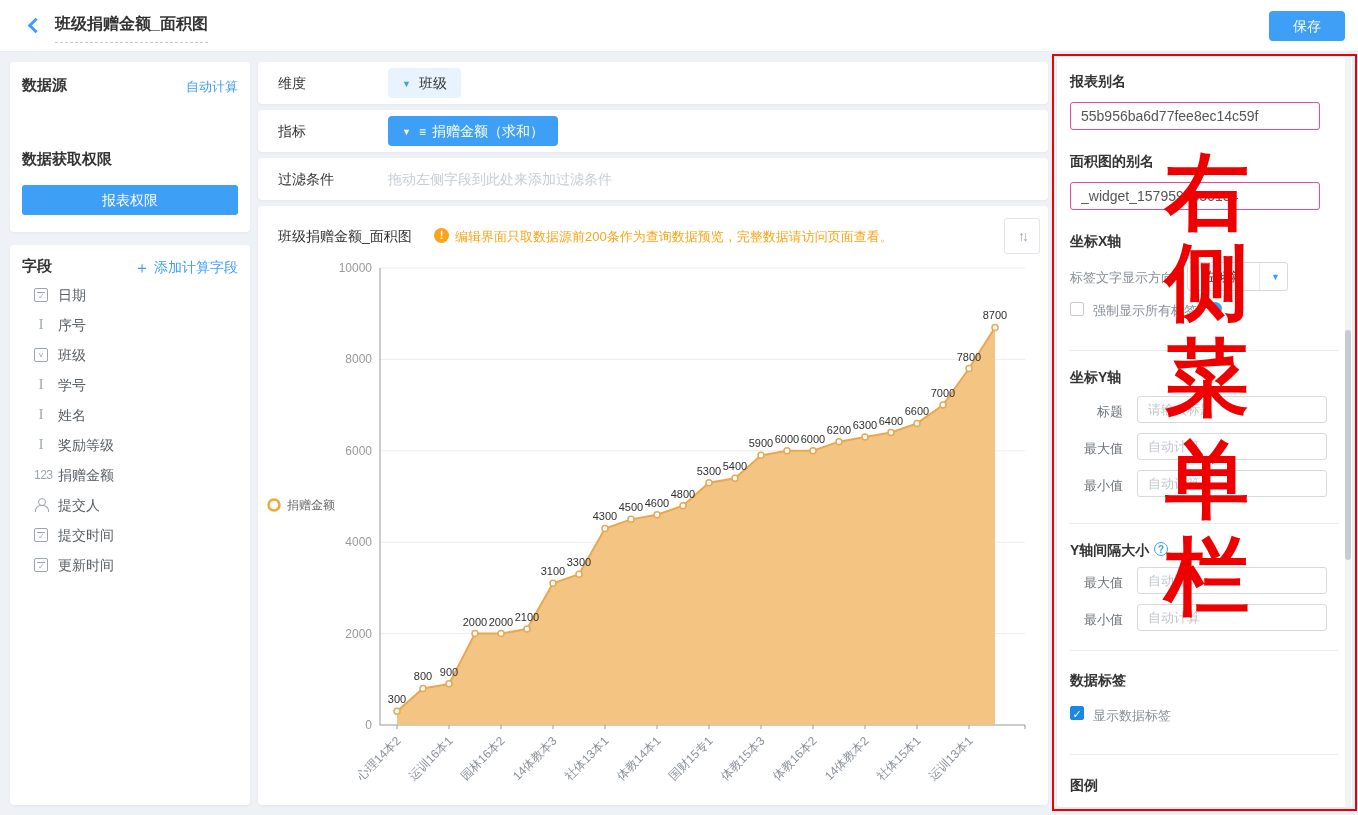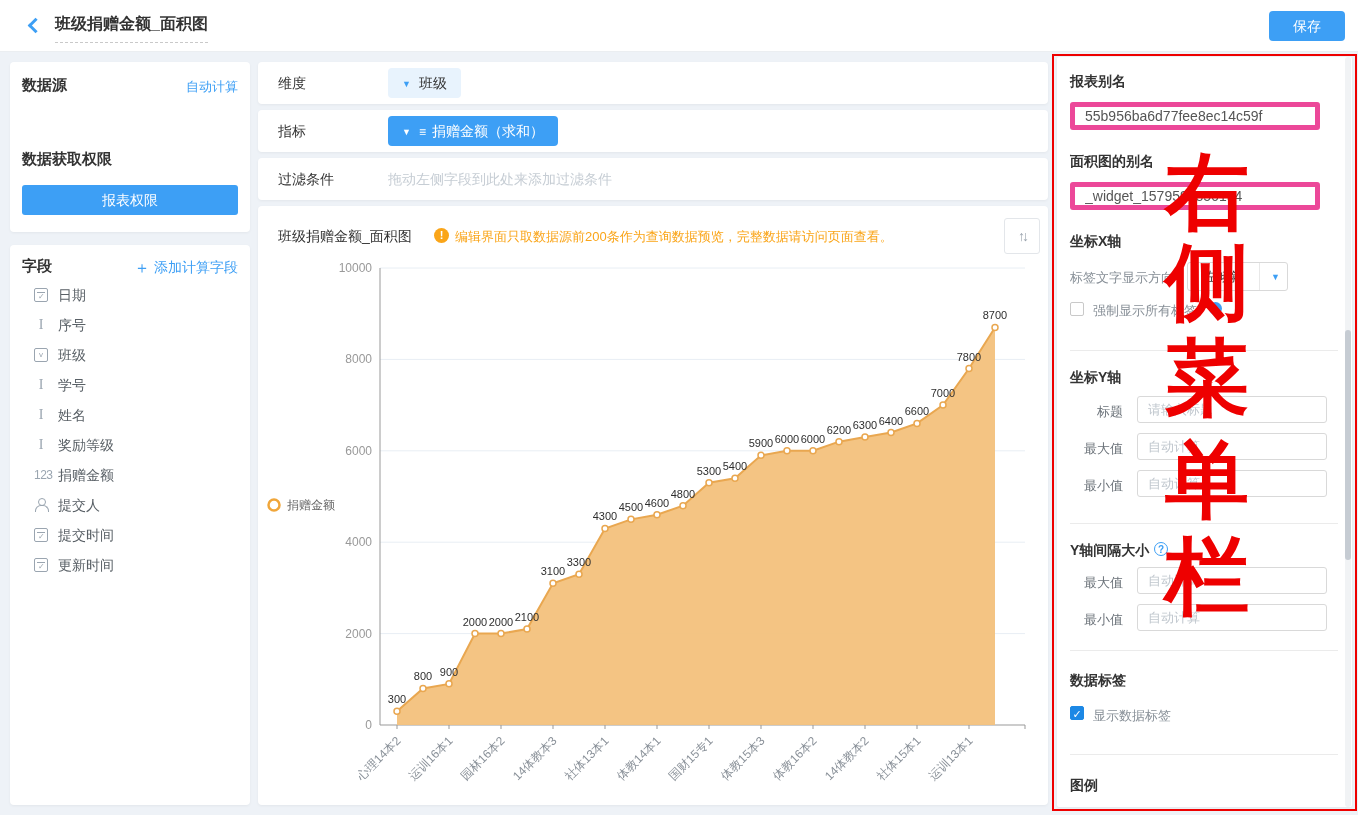--- a/index.html
+++ b/index.html
@@ -51,21 +51,21 @@
   .chart-card { left:258px; top:206px; width:790px; height:599px; }
   .chart-title { position:absolute; left:20px; top:22px; font-size:14px; color:#333; }
   .warn-icon { position:absolute; left:176px; top:22px; width:15px; height:15px; background:#faa519; border-radius:50%; color:#fff; font-size:11px; font-weight:bold; text-align:center; line-height:15px; }
   .warn-text { position:absolute; left:197px; top:22px; font-size:13px; color:#faa519; }
   .sort-box { position:absolute; right:8px; top:12px; width:36px; height:36px; border:1px solid #e3e6ea; border-radius:3px; text-align:center; line-height:34px; color:#9aa3ad; font-size:14px; cursor:pointer; letter-spacing:-3px; }
   #chart-svg { position:absolute; left:0; top:52px; }
 
   
   .settings-card { left:1057px; top:57px; width:295px; height:750px; border-radius:2px; }
   .sp-label { position:absolute; left:13px; font-size:14px; font-weight:bold; color:#333; }
-  .sp-input { position:absolute; left:13px; width:250px; height:28px; border:5px solid #ec4899; border-radius:3px; font-size:14px; color:#555; padding:0 10px; background:#fff; font-family:inherit; }
+  .sp-input { position:absolute; left:13px; width:250px; height:28px; border:1px solid #ec4899; border-radius:3px; font-size:14px; color:#555; padding:0 10px; background:#fff; font-family:inherit; }
   .sp-input::placeholder { color:#c0c7ce; }
   .sub-label { position:absolute; font-size:13px; color:#878f97; }
   .num-label { position:absolute; left:13px; width:53px; text-align:right; font-size:13px; color:#6a7178; }
   .mini-input { position:absolute; left:80px; width:190px; height:27px; border:1px solid #d9d9d9; border-radius:3px; font-size:13px; color:#555; padding:0 10px; background:#fff; font-family:inherit; }
   .mini-input::placeholder { color:#c0c7ce; }
   .select-box { position:absolute; left:130px; width:101px; height:29px; border:1px solid #d9d9d9; border-radius:3px; background:#fff; cursor:pointer; }
   .select-val { position:absolute; left:0; top:0; width:72px; height:27px; line-height:27px; text-align:center; font-size:13px; color:#333; border-right:1px solid #e8e8e8; }
   .select-caret { position:absolute; right:7px; top:9px; font-size:9px; color:#3d9ff5; }
   .cb { position:absolute; width:14px; height:14px; border:1px solid #c9c9c9; border-radius:2px; background:#fff; cursor:pointer; }
   .cb.checked { background:#1c88e5; border-color:#1c88e5; color:#fff; font-size:11px; text-align:center; line-height:14px; }

